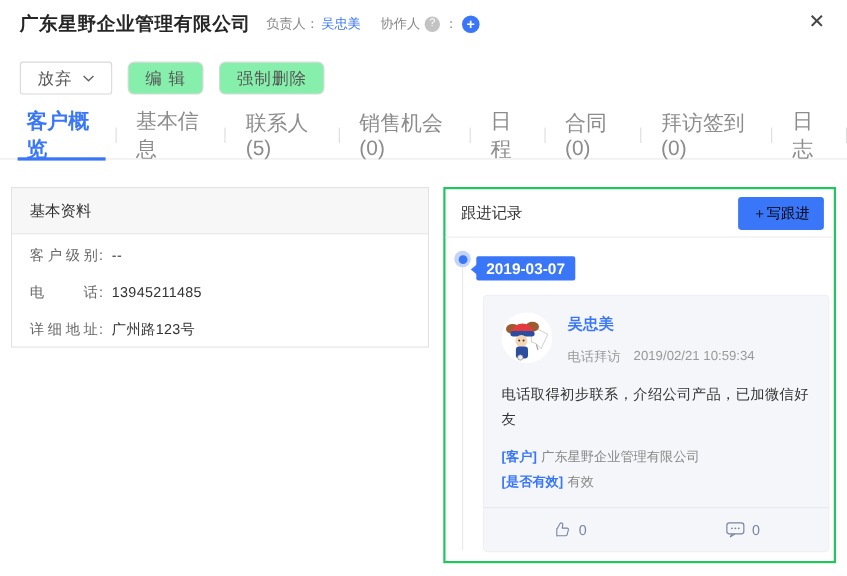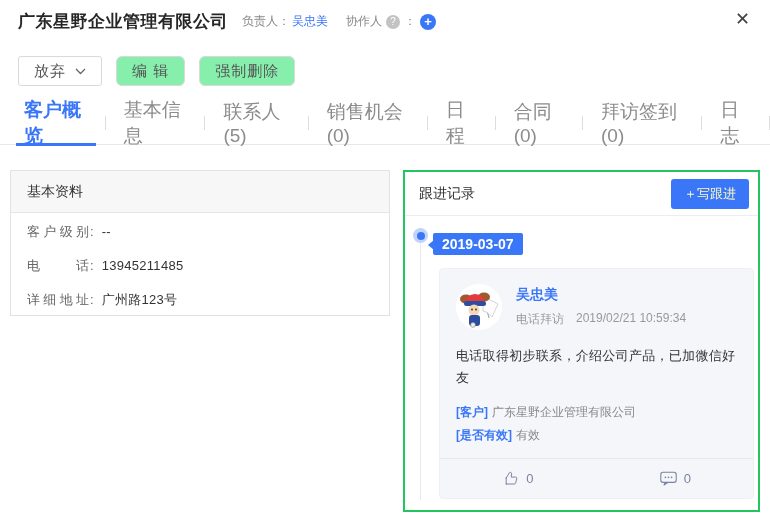--- a/index.html
+++ b/index.html
@@ -52,42 +52,42 @@
     text-align:justify; text-align-last:justify; }
   .info-colon { color:#666; margin:0 8px 0 1px; }
   .info-value { color:#333; letter-spacing:.3px; }
 
   
   .rpanel { position:absolute; left:403px; top:170px; width:357px; height:342px;
     border:2px solid #22c55e; background:#fff; }
   .rpanel-hd { height:44px; border-bottom:1px solid #ededed; display:flex;
     align-items:center; justify-content:space-between; padding:0 9px 0 14px; }
   .rpanel-title { font-size:14px; color:#333; }
-  .btn-follow { height:30px; background:#3a77f8; color:#fef9c3; border:none; border-radius:3px;
+  .btn-follow { height:30px; background:#3a77f8; color:#000000; border:none; border-radius:3px;
     font-size:13px; padding:0 13px; cursor:pointer; display:inline-flex; align-items:center; }
 
   .timeline { position:relative; height:296px; padding:12px 14px 0 34px; }
   .tl-line { position:absolute; left:15px; top:22px; bottom:12px; width:1px; background:#e9e9e9; }
   .tl-dot { position:absolute; left:8px; top:12px; width:15px; height:15px; border-radius:50%;
     background:#c2d4fc; }
   .tl-dot::after { content:""; position:absolute; left:3.5px; top:3.5px; width:8px; height:8px;
     border-radius:50%; background:#3a77f8; }
   .tl-date { position:relative; display:inline-block; margin:5px 0 0 -6px; background:#3a77f8;
     color:#fff; font-size:14px; font-weight:bold; padding:3px 9px; border-radius:2px; cursor:pointer; }
   .tl-date::before { content:""; position:absolute; left:-5px; top:7px; border-top:5px solid transparent;
     border-bottom:5px solid transparent; border-right:6px solid #3a77f8; }
 
   .fcard { margin-top:13px; width:315px; background:#f4f6fa; border:1px solid #eef0f5;
     border-radius:4px; padding:15px 16px 0; }
   .fcard-top { display:flex; }
   .avatar { width:46px; height:46px; border-radius:50%; background:#fff; overflow:hidden;
     flex:0 0 46px; }
   .fcard-who { margin-left:14px; padding-top:2px; }
   .f-name { font-size:14px; font-weight:bold; color:#3a77f8; cursor:pointer; }
-  .f-meta { margin-top:7px; font-size:12px; color:#999; display:flex; gap:12px; }
+  .f-meta { margin-top:12px; font-size:12px; color:#999; display:flex; gap:12px; }
   .f-content { margin-top:15px; font-size:13px; color:#333; line-height:22px; letter-spacing:.3px; }
   .f-tags { margin-top:12px; }
   .f-tag-row { font-size:12px; line-height:23px; display:flex; gap:4px; }
   .f-tag { color:#3a77f8; font-weight:bold; }
   .f-tag-val { color:#888; }
   .fcard-foot { margin:11px -16px 0; border-top:1px solid #e5e8f0; height:40px;
     display:flex; align-items:center; }
   .foot-act { flex:1; display:flex; align-items:center; justify-content:center; gap:6px;
     color:#7a84a0; font-size:13px; cursor:pointer; }
   .foot-act svg { display:block; }

